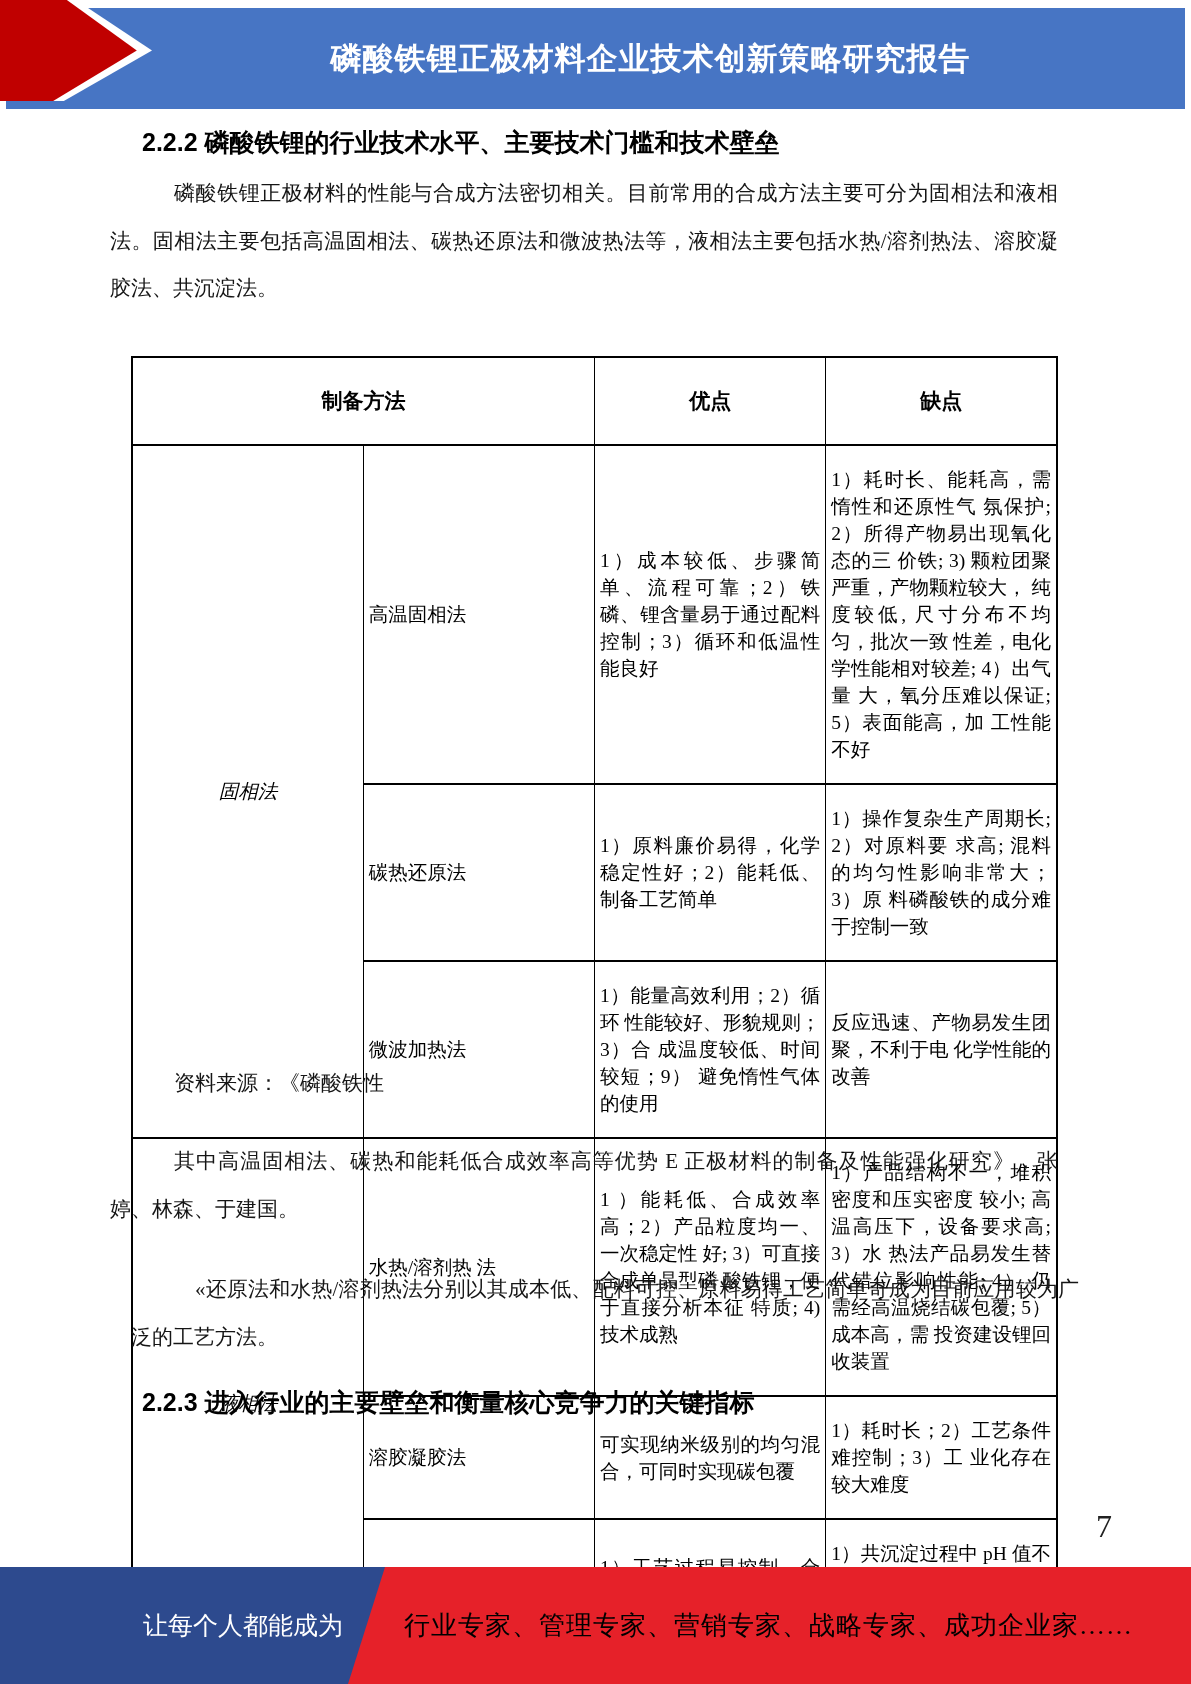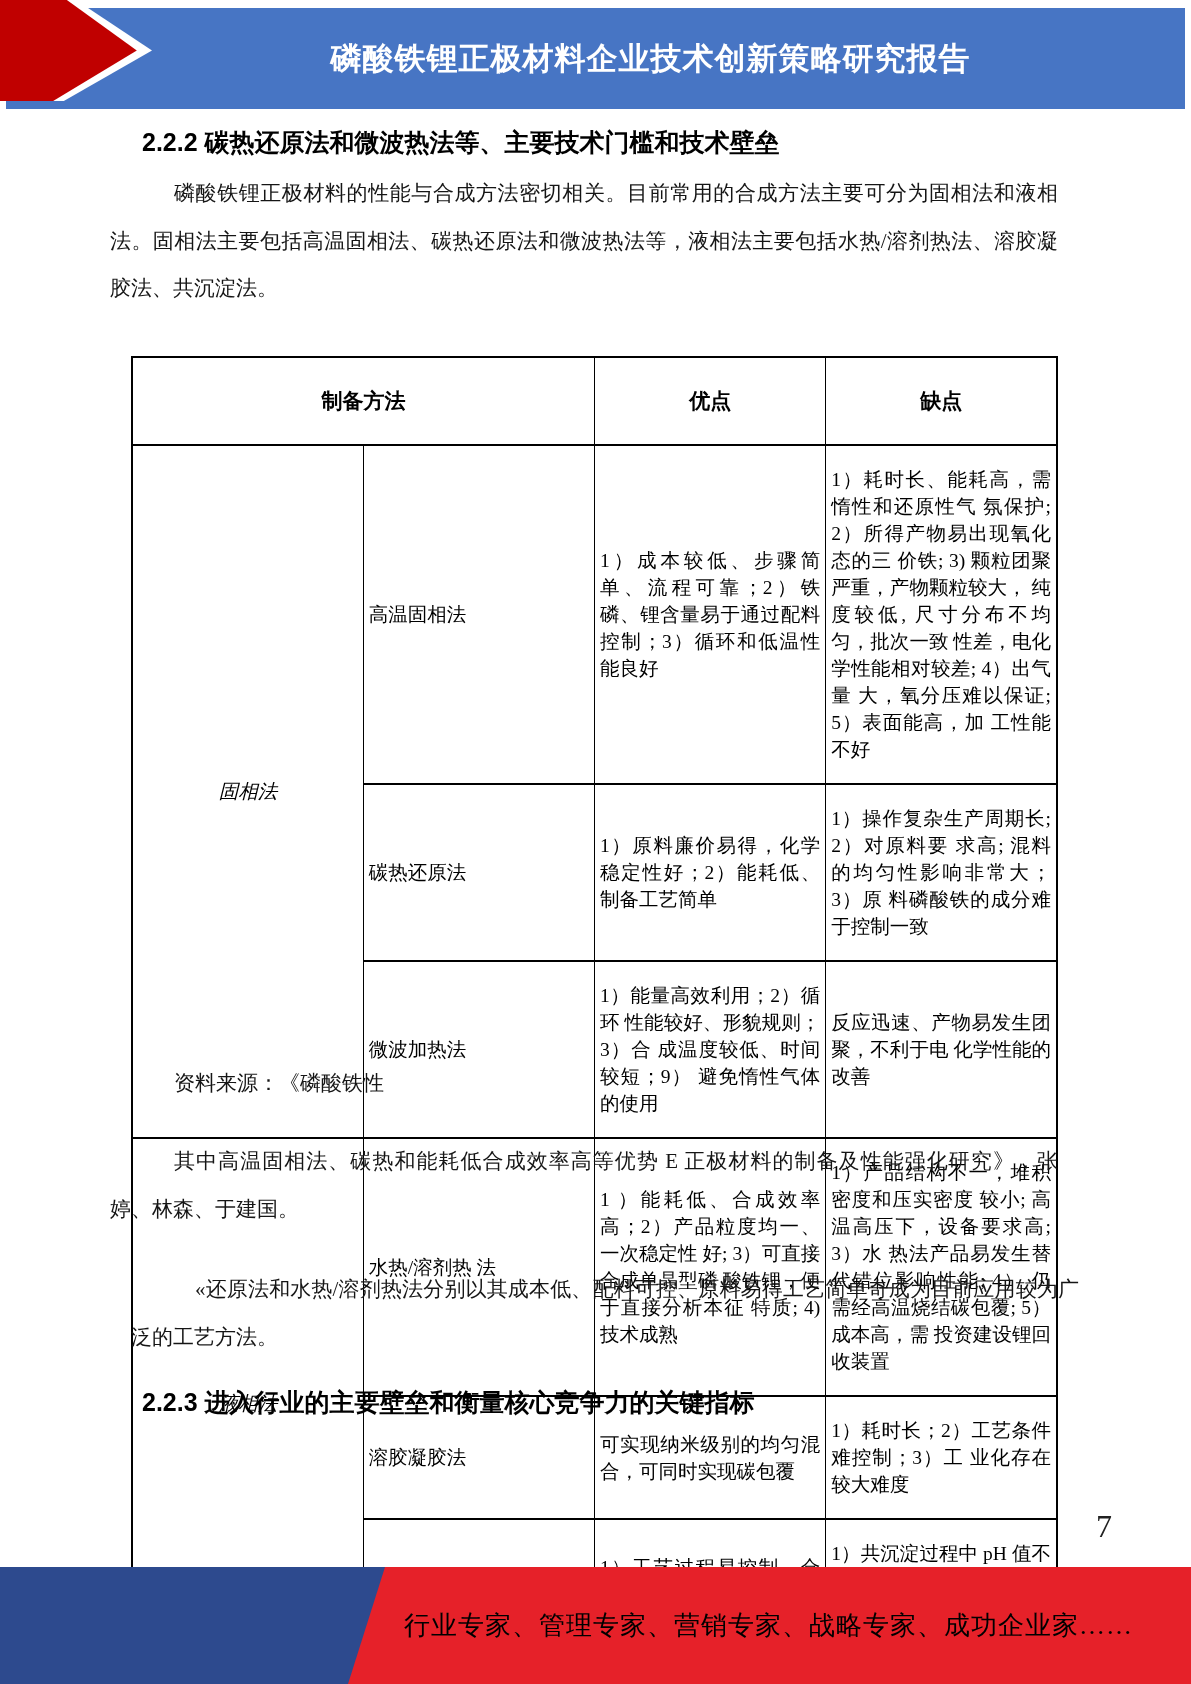--- a/index.html
+++ b/index.html
@@ -63,21 +63,21 @@
 <div class="page">
 
   <div class="banner">
     <div class="banner-title">磷酸铁锂正极材料企业技术创新策略研究报告</div>
   </div>
   <div class="chevron">
     <div class="chev-white"></div>
     <div class="chev-red"></div>
   </div>
 
-  <div class="h2 h222">2.2.2 碳热还原法和微波热法等、主要技术门槛和技术壁垒</div>
+  <div class="h2 h222">2.2.2 磷酸铁锂的行业技术水平、主要技术门槛和技术壁垒</div>
   <div class="para p1">磷酸铁锂正极材料的性能与合成方法密切相关。目前常用的合成方法主要可分为固相法和液相法。固相法主要包括高温固相法、碳热还原法和微波热法等，液相法主要包括水热/溶剂热法、溶胶凝胶法、共沉淀法。</div>
 
   <div class="tblwrap">
     <table class="methods">
       <tbody>
           <tr>
         <th class="hdr" colspan="2">制备方法</th>
         <th class="hdr">优点</th>
         <th class="hdr">缺点</th>
       </tr>
@@ -120,16 +120,17 @@
   <div class="para src">资料来源：《磷酸铁性</div>
   <div class="para pm1">其中高温固相法、碳热和能耗低合成效率高等优势 E 正极材料的制备及性能强化研究》，张婷、林森、于建国。</div>
   <div class="para pm2">«还原法和水热/溶剂热法分别以其成本低、配料可控、原料易得工艺简单奇成为目前应用较为广泛的工艺方法。</div>
 
   <div class="h2 h223">2.2.3 进入行业的主要壁垒和衡量核心竞争力的关键指标</div>
 
   <div class="pagenum">7</div>
 
   <div class="footer">
     <div class="footer-blue"></div>
+    <div class="footer-left">让每个人都能成为</div>
     <div class="footer-right">行业专家、管理专家、营销专家、战略专家、成功企业家……</div>
   </div>
 
 </div>
 
 </body></html>

